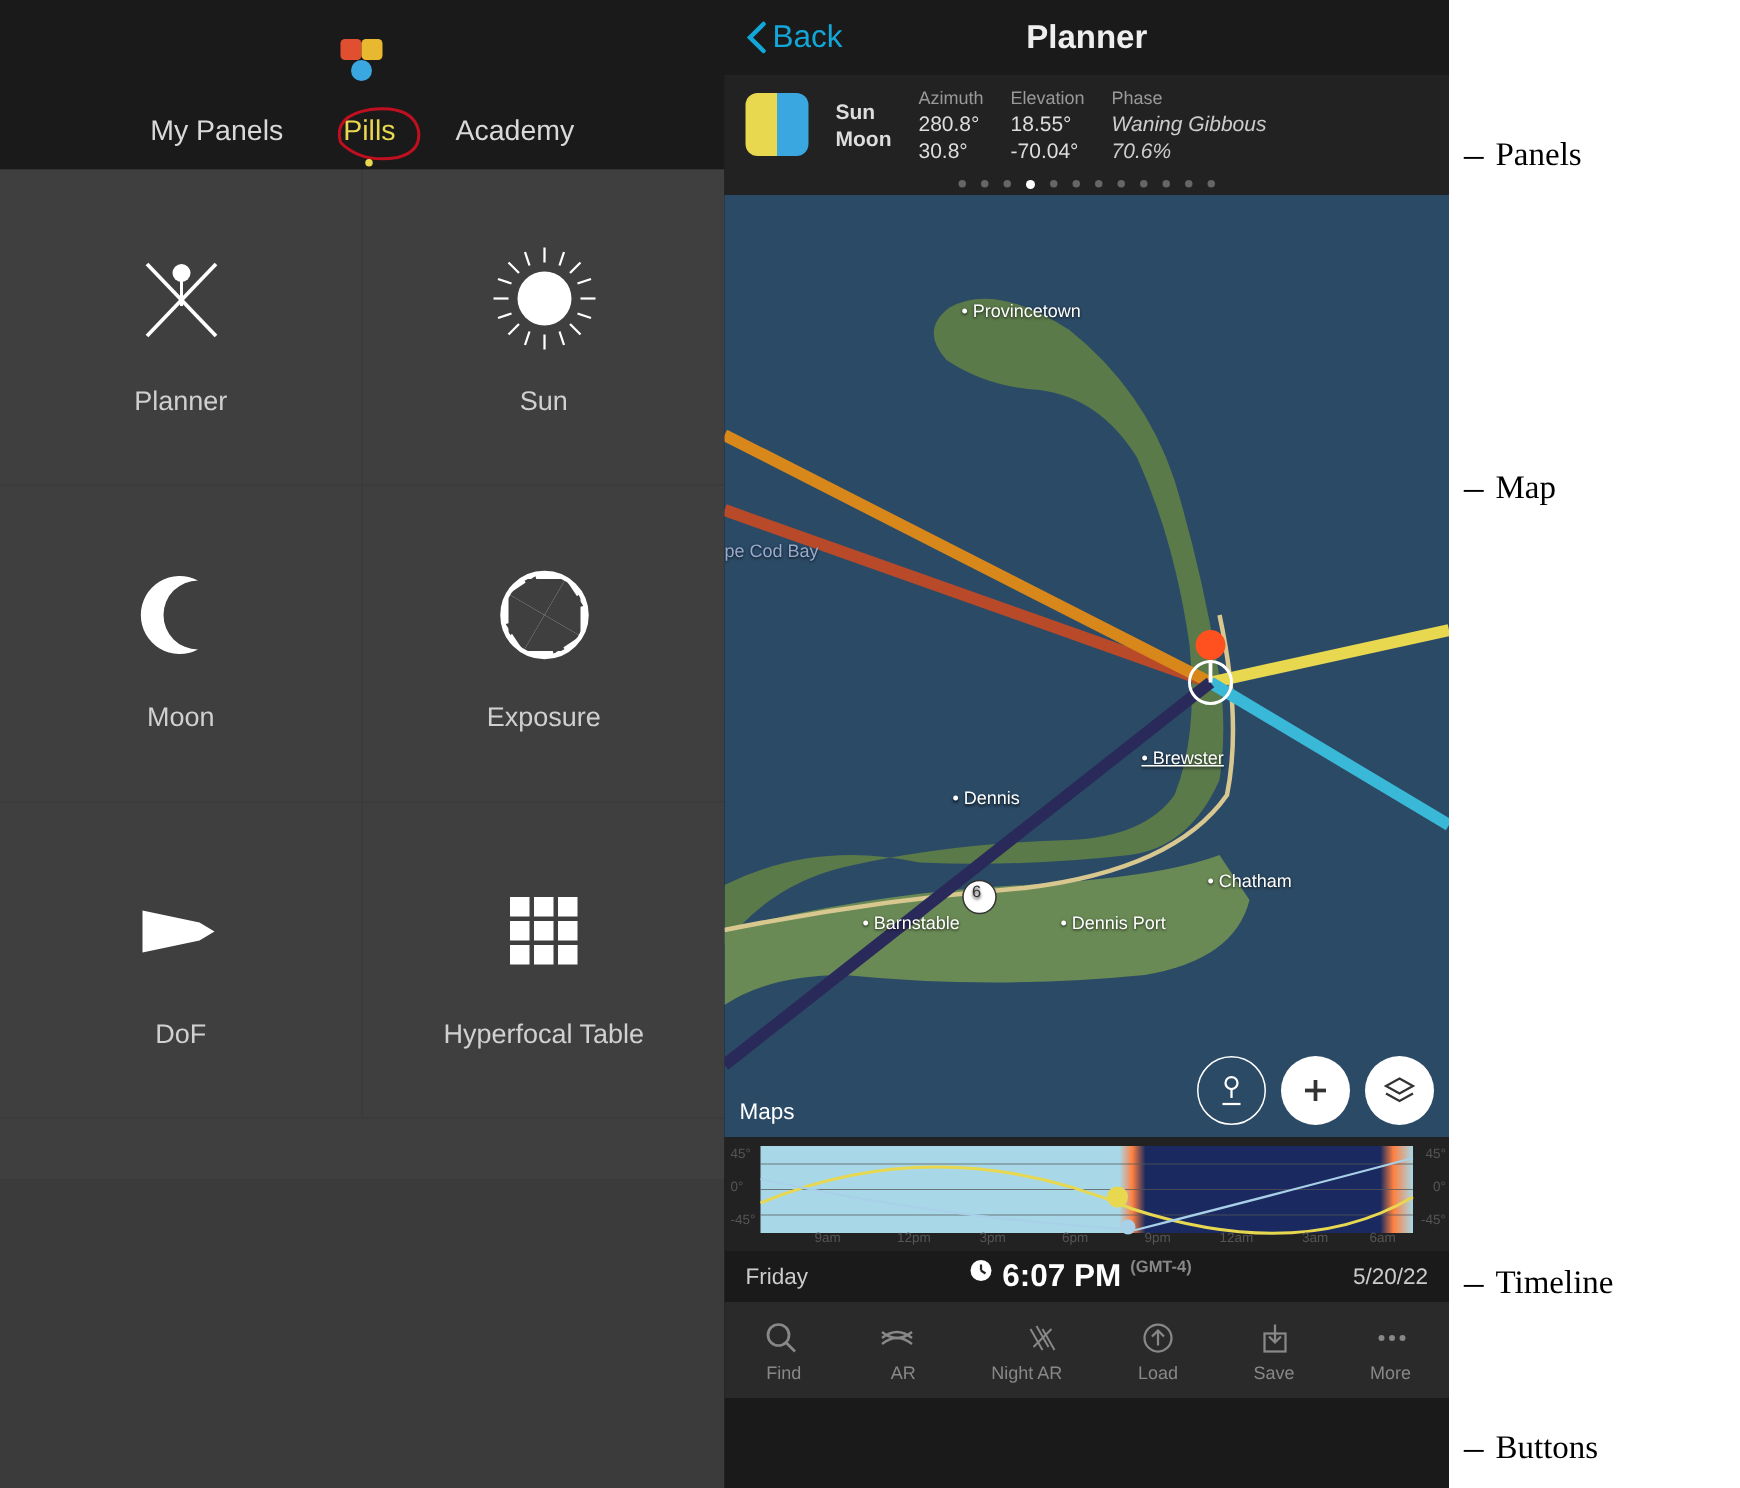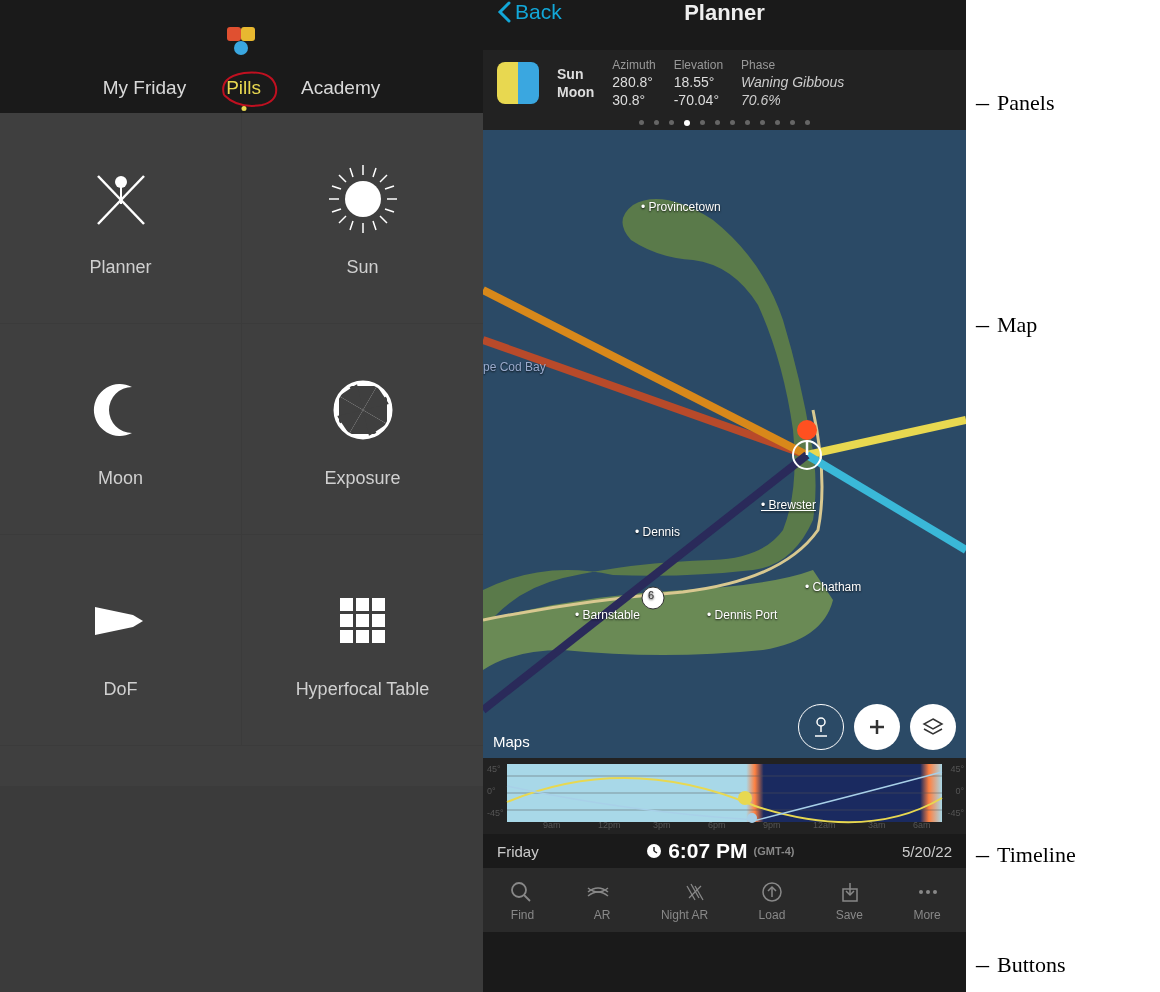--- a/index.html
+++ b/index.html
@@ -83,21 +83,21 @@
   
   .right-panel {
     width: 483px;
     background: #1a1a1a;
     display: flex;
     flex-direction: column;
   }
   .nav-bar {
     height: 50px;
     display: flex;
-    align-items: flex-start;
+    align-items: center;
     padding: 0 14px;
     position: relative;
   }
   .back-btn { color:#12a7d8; font-size:21px; display:flex; align-items:center; gap:4px; cursor:pointer;}
   .nav-title { color:#eee; font-size:22px; font-weight:600; position:absolute; left:50%; transform:translateX(-50%);}
   .info-panel {
     background:#222; padding:8px 14px 6px; display:flex; gap:18px; align-items:center; font-size:14px;
   }
   .body-icon { width:42px; height:42px; border-radius:8px; background:#1a1a1a; display:flex;}
   .body-icon div:first-child { width:21px; background:#e8d850; border-radius:8px 0 0 8px;}
@@ -121,21 +121,21 @@
   .map-btns{position:absolute;bottom:8px;right:10px;display:flex;gap:10px;}
   .map-btn{width:46px;height:46px;border-radius:23px;display:flex;align-items:center;justify-content:center;cursor:pointer;}
   .map-btn.outline{border:1.5px solid #fff;color:#fff;}
   .map-btn.filled{background:#fff;color:#333;}
   
   .timeline-area{height:76px;background:#222;position:relative;padding:4px 24px;}
   .tl-svg{width:100%;height:64px;}
   .tl-tick{position:absolute;font-size:9px;color:#555;}
   
   .time-row{height:34px;display:flex;align-items:center;justify-content:space-between;padding:0 14px;color:#ccc;font-size:15px;}
-  .time-main{font-size:21px;font-weight:600;color:#fff;display:flex;align-items:center;gap:6px;}
+  .time-main{font-size:21px;font-weight:600;color:#fff;display:flex;align-items:flex-start;gap:6px;}
   .tz{font-size:11px;color:#888;}
   
   .bottom-bar{height:64px;background:#2a2a2a;display:flex;justify-content:space-around;align-items:center;}
   .bb-item{display:flex;flex-direction:column;align-items:flex-end;gap:3px;color:#888;font-size:12px;cursor:pointer;}
   .bb-icon{width:26px;height:26px;display:flex;align-items:center;justify-content:center;}
   
   
   .annotations {
     width: 194px;
     background:#fff;
@@ -156,21 +156,21 @@
   <div class="left-panel">
     <div class="top-header">
       <div class="logo-row">
         <svg width="30" height="28">
             <rect x="0" y="0" width="14" height="14" rx="3" fill="#e05030"></rect>
             <rect x="14" y="0" width="14" height="14" rx="3" fill="#e8b830"></rect>
             <rect x="7" y="14" width="14" height="14" rx="7" fill="#3aa7e0"></rect>
           </svg>
       </div>
       <div class="tabs-row">
-        <div class="tab">My Friday</div>
+        <div class="tab">My Panels</div>
         <div class="tab active">
           <span>Pills</span>
           <svg class="circle-anno">
               <path d="M 10 28 Q 5 10 30 6 Q 58 3 62 20 Q 64 34 48 38 Q 24 42 10 28" fill="none" stroke="#c01020" stroke-width="2"></path>
             </svg>
         </div>
         <div class="tab">Academy</div>
       </div>
     </div>
     <div class="pills-grid">

